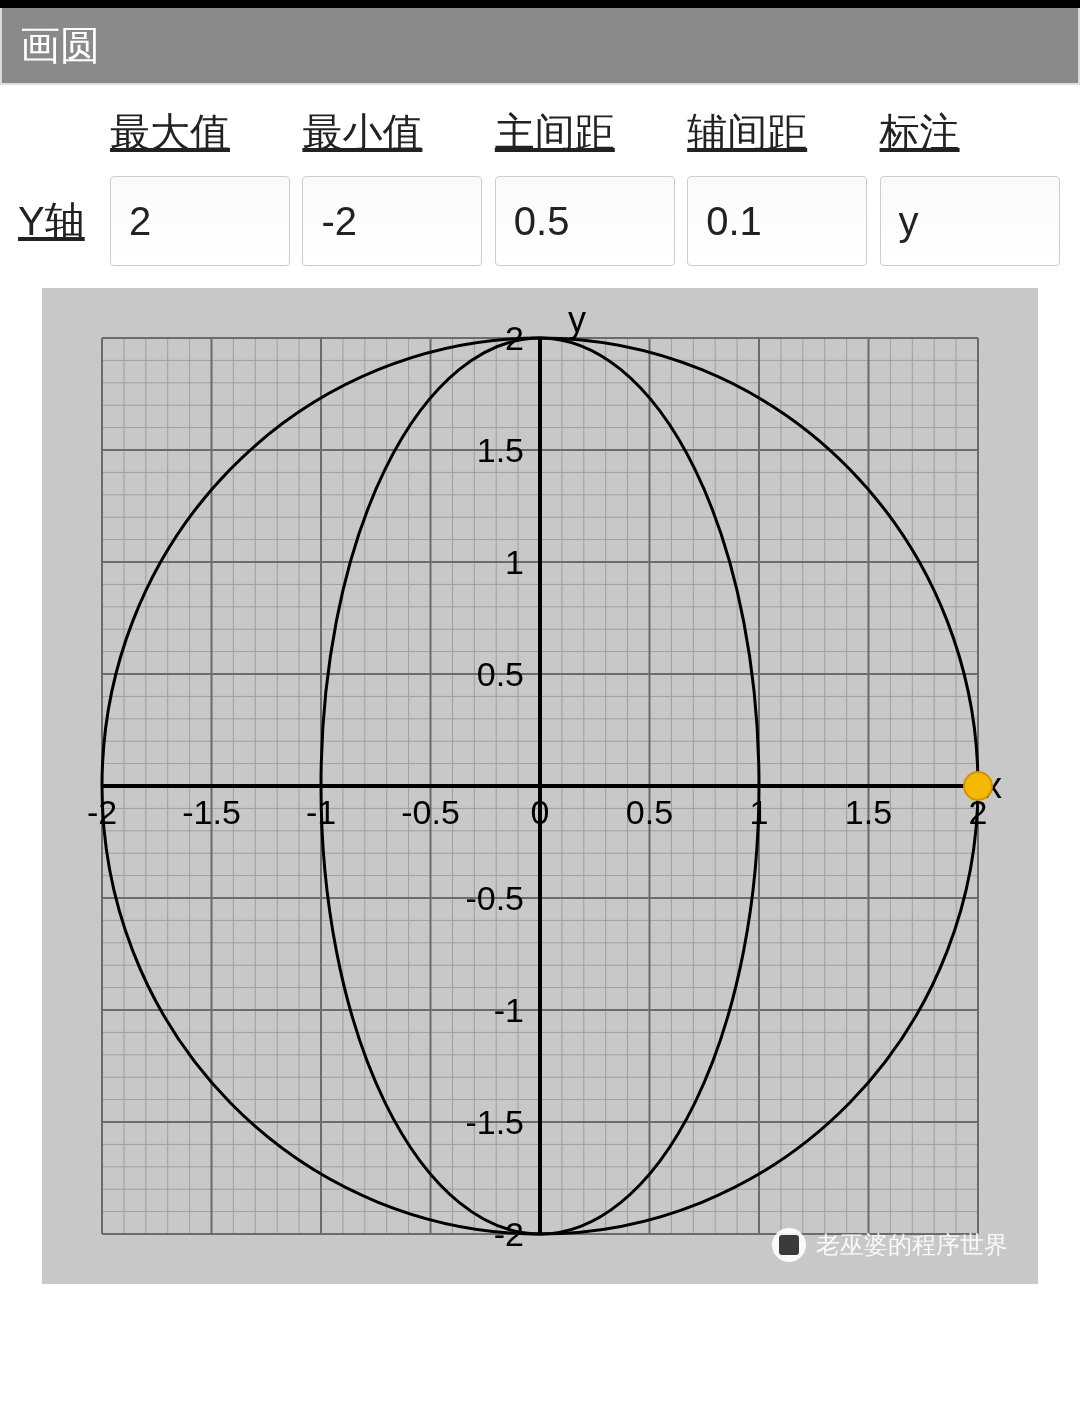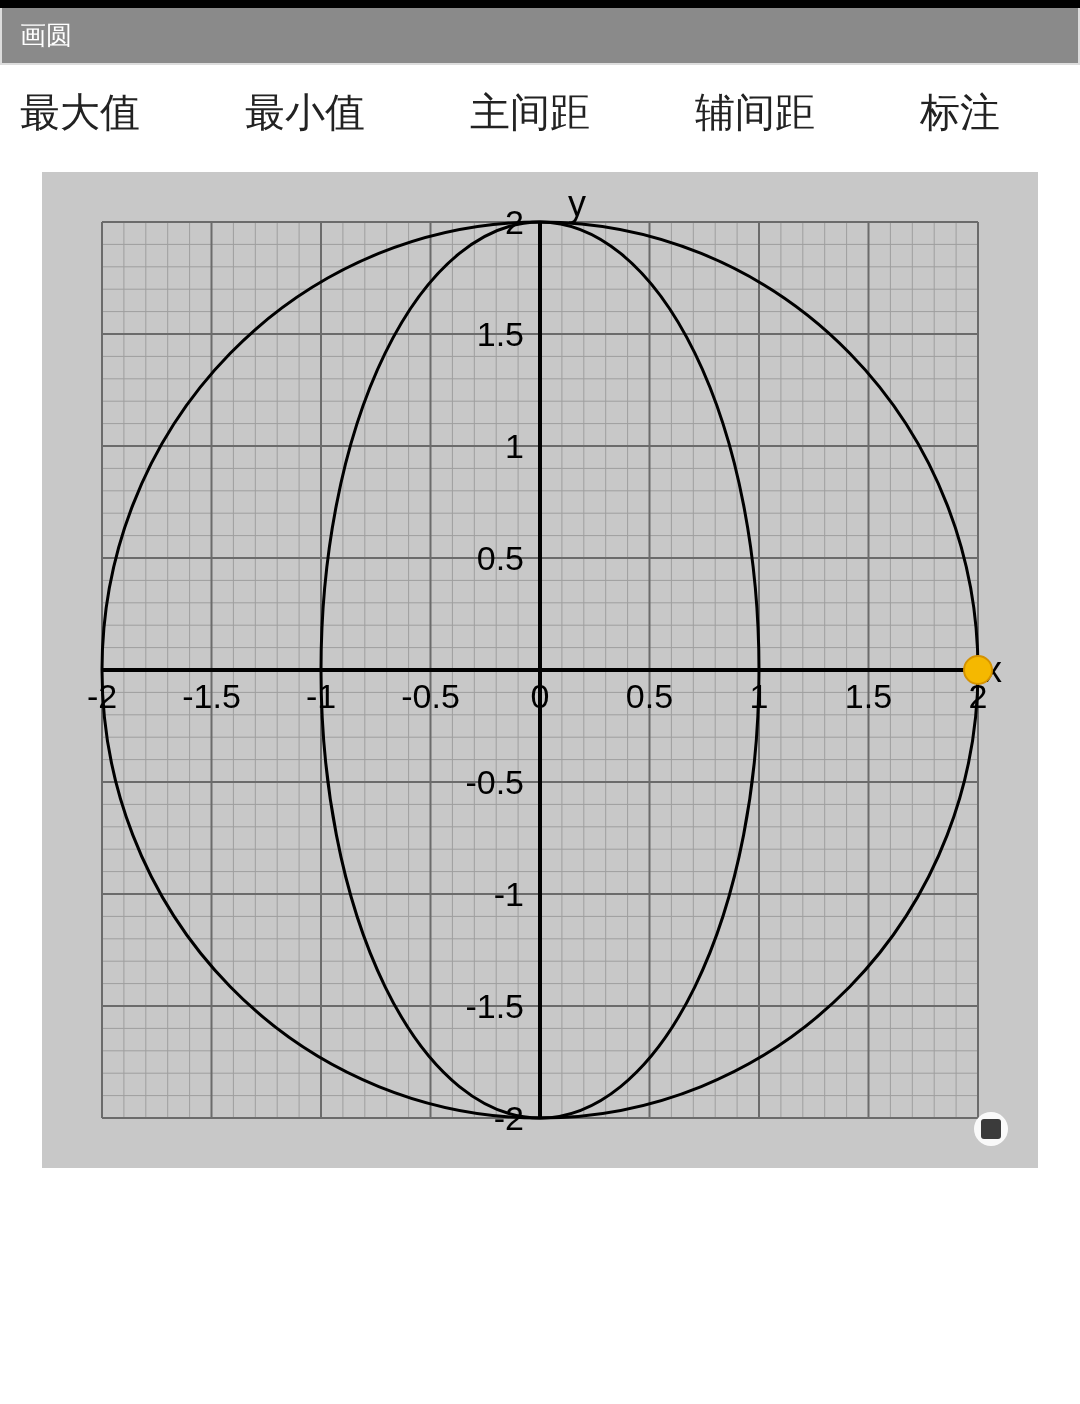--- a/index.html
+++ b/index.html
@@ -11,37 +11,38 @@
   overflow: hidden;
   position: relative;
 }
 .topbar {
   height: 8px;
   background: #000;
 }
 .titlebar {
   background: #8a8a8a;
   color: #fff;
-  font-size: 26px;
+  font-size: 40px;
   padding: 10px 18px;
   font-weight: 400;
   border: 2px solid #ddd;
   border-top: none;
 }
 .config-area {
   padding: 10px 8px 8px 8px;
 }
 .config-table {
   width: 100%;
   border-collapse: separate;
   border-spacing: 6px;
 }
 .config-table td {
   text-align: left;
   vertical-align: middle;
+  text-decoration: underline;
 }
 .col-header {
   font-size: 40px;
   color: #222;
   text-align: center;
   padding: 4px 0 10px 0;
 }
 .row-label {
   font-size: 40px;
   color: #222;
@@ -106,20 +107,28 @@
 <div class="config-area">
   <table class="config-table">
     <tbody>
         <tr>
       <td></td>
       <td class="col-header">最大值</td>
       <td class="col-header">最小值</td>
       <td class="col-header">主间距</td>
       <td class="col-header">辅间距</td>
       <td class="col-header">标注</td>
+    </tr>
+    <tr>
+      <td class="row-label">Y轴</td>
+      <td><input class="cell-input" value="2" style=""></td>
+      <td><input class="cell-input" value="-2" style=""></td>
+      <td><input class="cell-input" value="0.5" style=""></td>
+      <td><input class="cell-input" value="0.1" style=""></td>
+      <td><input class="cell-input" value="y" style=""></td>
     </tr>
   </tbody>
     </table>
 </div>
 
 <div class="chart-wrap">
   <svg class="chart-svg" id="chart-svg" viewBox="0 0 996 996">
       <line x1="60" y1="50" x2="60" y2="946" stroke="#9e9e9e" stroke-width="1"></line>
       <line x1="81.90000000000002" y1="50" x2="81.90000000000002" y2="946" stroke="#9e9e9e" stroke-width="1"></line>
       <line x1="103.80000000000004" y1="50" x2="103.80000000000004" y2="946" stroke="#9e9e9e" stroke-width="1"></line>
@@ -240,14 +249,15 @@
       <text x="482" y="174" text-anchor="end" font-size="34" fill="#000" font-family="Arial">1.5</text>
       <text x="482" y="62" text-anchor="end" font-size="34" fill="#000" font-family="Arial">2</text>
       <text x="942" y="510" text-anchor="start" font-size="36" fill="#000" font-family="Arial">x</text>
       <text x="526" y="44" text-anchor="start" font-size="36" fill="#000" font-family="Arial">y</text>
       <ellipse cx="498" cy="498" rx="438" ry="448" fill="none" stroke="#000" stroke-width="3"></ellipse>
       <ellipse cx="498" cy="498" rx="219" ry="448" fill="none" stroke="#000" stroke-width="3"></ellipse>
       <circle cx="936" cy="498" r="14" fill="#f5b800" stroke="#d49200" stroke-width="2"></circle>
     </svg>
   <div class="watermark">
     <span class="wm-icon"></span>
+    <span>老巫婆的程序世界</span>
   </div>
 </div>
 
 </body></html>

